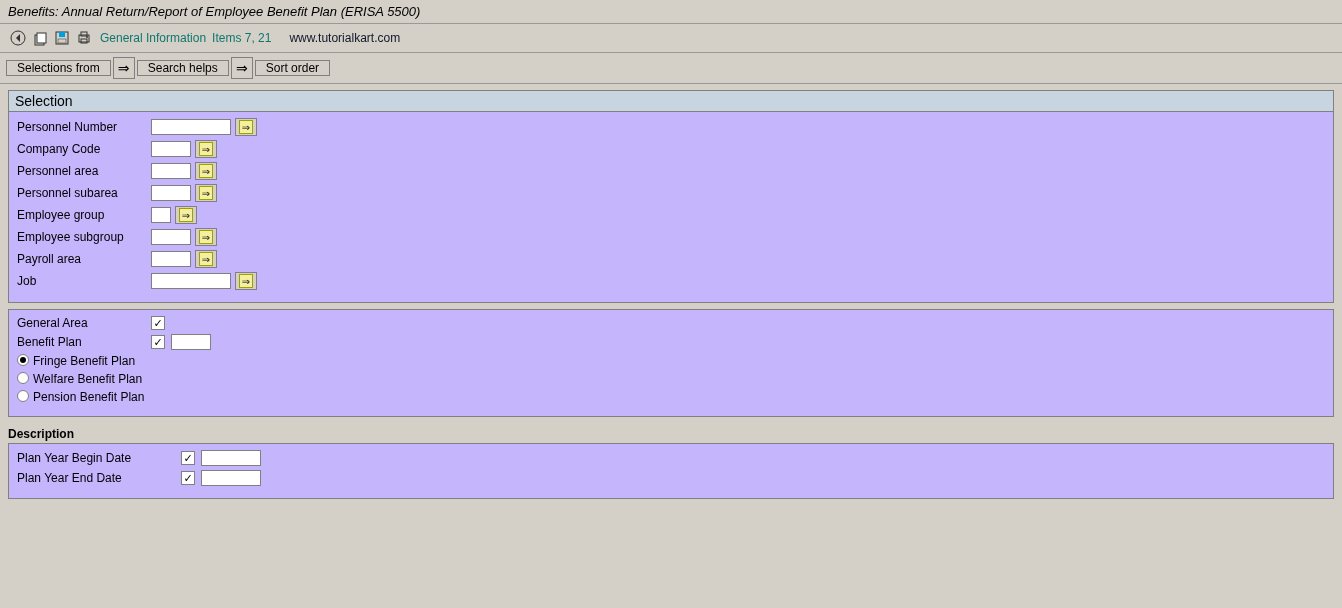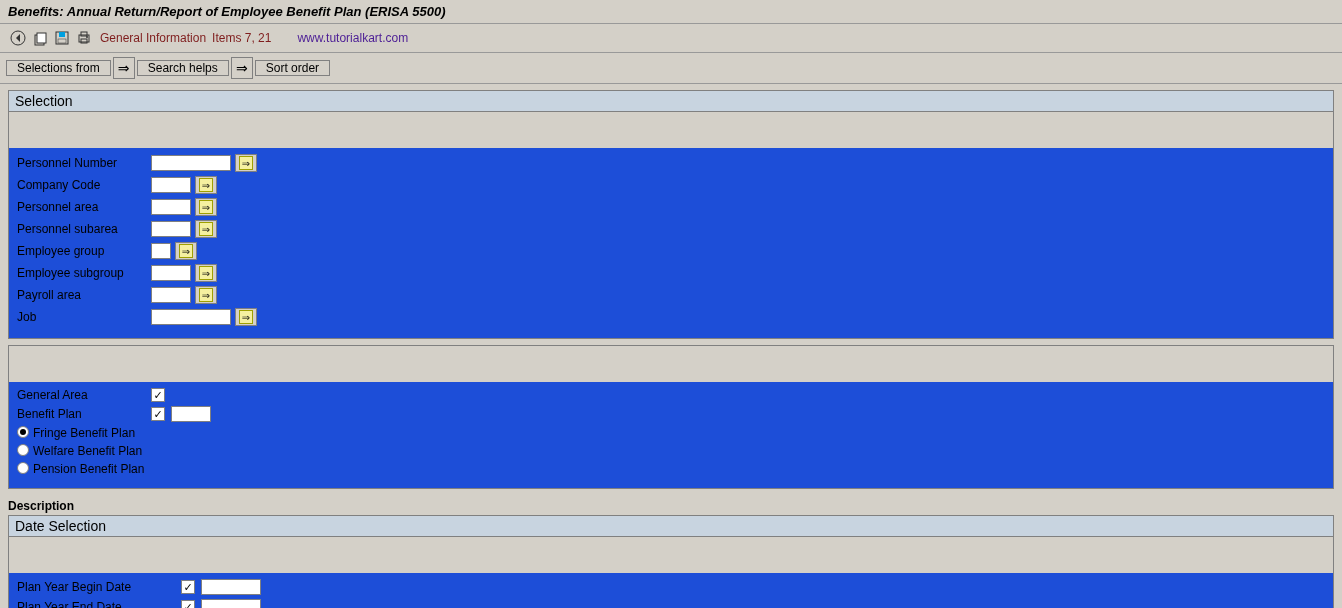--- a/index.html
+++ b/index.html
@@ -5,21 +5,21 @@
     * { box-sizing: border-box; margin: 0; padding: 0; }
     body {
       font-family: Arial, sans-serif;
       font-size: 12px;
       background: #d4d0c8;
       color: #000;
     }
     .title-bar {
       background: #d4d0c8;
       padding: 4px 8px;
-      font-weight: bold;
+      font-weight: normal;
       font-size: 13px;
       font-style: italic;
       border-bottom: 1px solid #999;
     }
     .toolbar {
       background: #d4d0c8;
       padding: 4px 8px;
       display: flex;
       align-items: center;
       gap: 6px;
@@ -34,26 +34,26 @@
       width: 20px;
       height: 20px;
       display: flex;
       align-items: center;
       justify-content: center;
       cursor: pointer;
       border: 1px solid transparent;
     }
     .toolbar-text {
       font-size: 12px;
-      color: #7f1d1d;
+      color: #0f766e;
     }
     .watermark {
-      color: #4c1d95;
-      font-size: 12px;
-      margin-left: 20px;
+      color: #0f172a;
+      font-size: 12px;
+      margin-left: 12px;
     }
     .tab-bar {
       background: #d4d0c8;
       padding: 4px 6px;
       display: flex;
       gap: 2px;
       border-bottom: 1px solid #999;
     }
     .tab-btn {
       display: flex;
@@ -90,22 +90,21 @@
       margin-bottom: 6px;
     }
     .section-header {
       background: #c8d4e0;
       padding: 2px 6px;
       font-size: 14px;
       border-bottom: 1px solid #808080;
     }
     .section-body {
       padding: 4px 8px;
-      background: #1d4ed8;
-      margin-top: 36px;
+      background: #c4b5fd;
     }
     .field-row {
       display: flex;
       align-items: center;
       padding: 2px 0;
       gap: 4px;
     }
     .field-label {
       min-width: 130px;
       font-size: 12px;
@@ -377,21 +376,20 @@
         <span>Pension Benefit Plan</span>
       </div>
 
       <div class="spacer"></div>
     </div>
   </div>
 
   <div class="description-label">Description</div>
 
   <div class="section">
-    <div class="section-header">Date Selection</div>
     <div class="section-body">
 
       <div class="checkbox-row">
         <span class="field-label" style="min-width:160px;">Plan Year Begin Date</span>
         <div class="sap-checkbox">✓</div>
         <input class="field-input medium" type="text" value="" style="margin-left: 2px; width: 60px;">
       </div>
 
       <div class="checkbox-row">
         <span class="field-label" style="min-width:160px;">Plan Year End Date</span>

